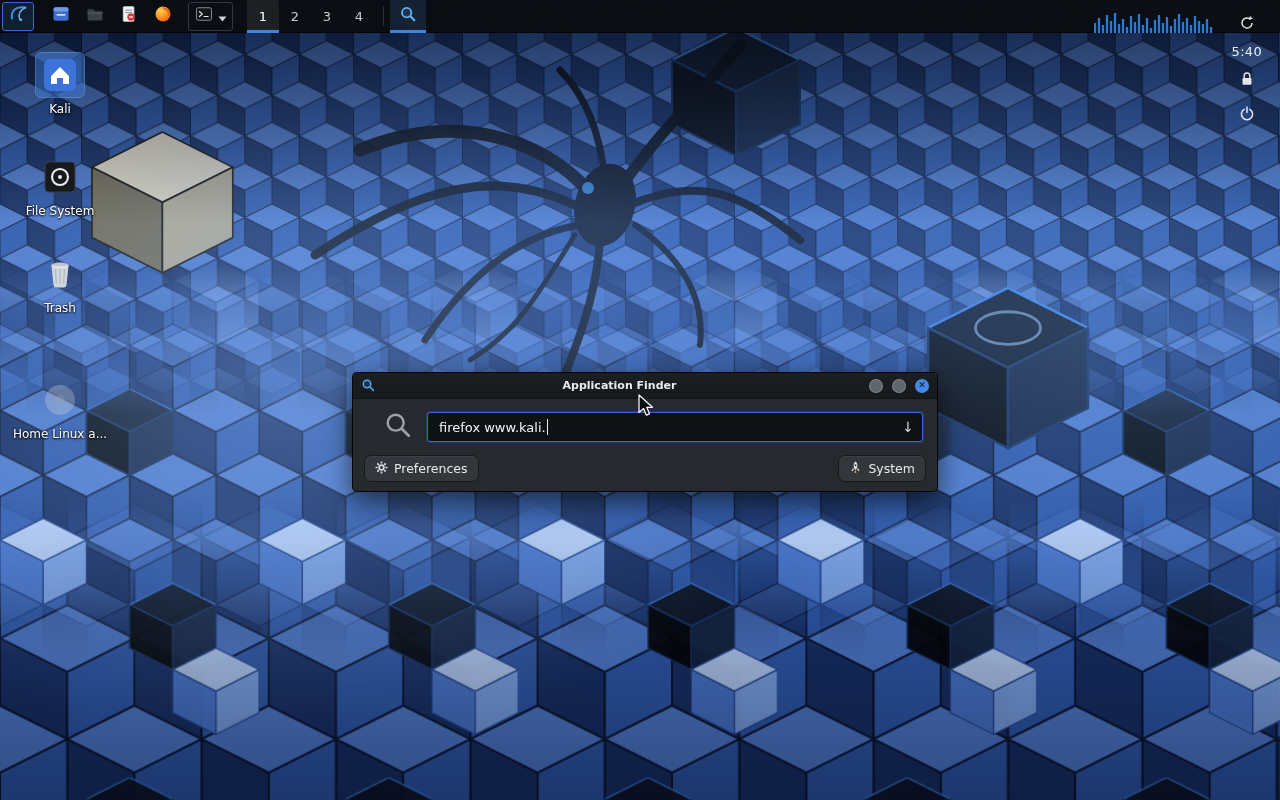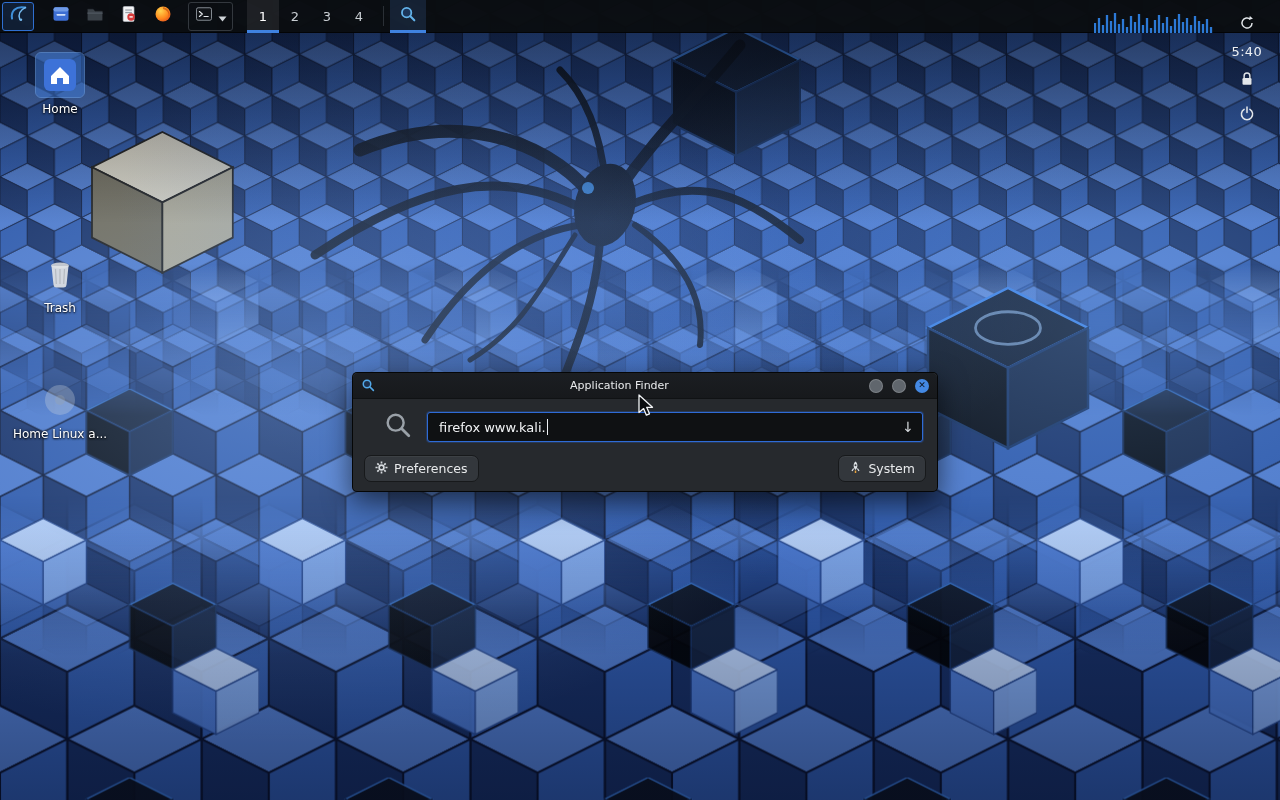--- a/index.html
+++ b/index.html
@@ -41,21 +41,21 @@
   .icon-box.selected { background:rgba(64,124,216,.50); outline:1px solid rgba(110,165,240,.55); }
   .desk-label { margin-top:5px; font-size:12px; color:#fff; text-shadow:0 1px 2px rgba(0,0,0,.95), 0 0 3px rgba(0,0,0,.7); }
 
   
   #finder { position:absolute; left:352px; top:372px; width:586px; height:120px; z-index:40;
             background:#26292d; border-radius:5px; border:1px solid rgba(0,0,0,.85);
             box-shadow:0 10px 28px rgba(0,0,0,.6), inset 0 1px 0 rgba(255,255,255,.05); }
   #finder-titlebar { height:26px; display:flex; align-items:center; padding:0 8px;
             background:linear-gradient(#1b1e22,#17191c); border-radius:5px 5px 0 0;
             border-bottom:1px solid #101214; }
-  #finder-title { flex:1; text-align:center; font-size:11px; font-weight:normal; color:#e8eaec; }
+  #finder-title { flex:1; text-align:center; font-size:11px; font-weight:bold; color:#e8eaec; }
   .win-btn { width:14px; height:14px; border-radius:50%; margin-left:9px; display:flex; align-items:center; justify-content:center; }
   .win-btn.minmax { background:#60666d; box-shadow:inset 0 0 0 1px rgba(255,255,255,.18); }
   .win-btn.close { background:#4489e4; color:#0d1420; font-size:9px; font-weight:bold; line-height:1; }
   #finder-titleicon { width:18px; display:flex; align-items:center; }
   .search-row { display:flex; align-items:center; padding:11px 14px 9px 30px; }
   #search-input { flex:1; margin-left:14px; height:30px; background:#0f1113; border:1px solid #2e6bd6;
             border-radius:3px; display:flex; align-items:center; padding:0 8px 0 11px;
             color:#f2f4f6; font-size:13px; box-shadow:0 0 0 1px rgba(46,107,214,.25); }
   #search-text { white-space:pre; }
   .caret { display:inline-block; width:1.5px; height:16px; background:#eef1f4; margin-left:1px; }
@@ -335,23 +335,33 @@
     </div>
   </div>
 
   <div class="desk-icon" style="top:53px">
     <div class="icon-box selected">
       <svg width="40" height="40" viewBox="0 0 40 40">
         <rect x="4" y="4" width="32" height="32" rx="6" fill="#3d72d8"></rect>
         <path d="M11,21 L20,12 L29,21 V29 H23 V23 H17 V29 H11 Z" fill="#fff"></path>
       </svg>
     </div>
-    <div class="desk-label">Home</div>
-  </div>
-
+    <div class="desk-label">Kali</div>
+  </div>
+
+  <div class="desk-icon" style="top:155px">
+    <div class="icon-box">
+      <svg width="40" height="40" viewBox="0 0 40 40">
+        <rect x="5" y="5" width="30" height="30" rx="4" fill="#17191d" stroke="#3a3f46" stroke-width="1"></rect>
+        <circle cx="20" cy="20" r="8" fill="none" stroke="#e8eaec" stroke-width="2.2"></circle>
+        <circle cx="20" cy="20" r="2" fill="#e8eaec"></circle>
+      </svg>
+    </div>
+    <div class="desk-label">File System</div>
+  </div>
 
   <div class="desk-icon" style="top:252px">
     <div class="icon-box">
       <svg width="40" height="40" viewBox="0 0 40 40">
         <ellipse cx="20" cy="11.5" rx="9" ry="3" fill="#c9ced4" opacity="0.95"></ellipse>
         <path d="M11.5,12 h17 l-2,19 a3,3 0 0 1 -3,2.6 h-7 a3,3 0 0 1 -3,-2.6 Z" fill="#dfe3e7" opacity="0.92"></path>
         <path d="M15.5,15 l0.8,15 M20,15 v15 M24.5,15 l-0.8,15" stroke="#b4bac1" stroke-width="1.2"></path>
       </svg>
     </div>
     <div class="desk-label">Trash</div>

